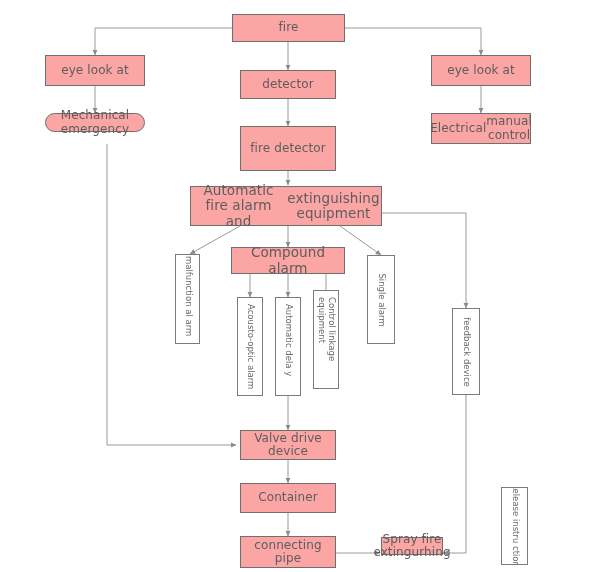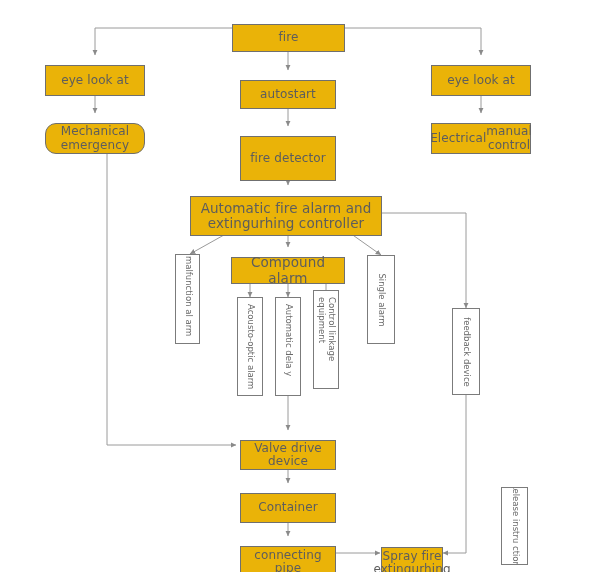--- a/index.html
+++ b/index.html
@@ -3,29 +3,28 @@
 <meta charset="utf-8">
 <style>
   html,body{margin:0;padding:0;background:#ffffff;}
   body{font-family:"DejaVu Sans","Liberation Sans",sans-serif;}
   #canvas{position:relative;width:593px;height:572px;background:#fff;overflow:hidden;}
   svg.wires{position:absolute;left:0;top:0;width:593px;height:572px;pointer-events:none;}
   .node{
     position:absolute;
     box-sizing:border-box;
     border:1px solid #8a8a8a;
-    background:#eab308;
+    background:#fca5a5;
     color:#5d5d5d;
     display:flex;
     align-items:center;
     justify-content:center;
     text-align:center;
     line-height:1.12;
     letter-spacing:.1px;
-    margin-top:10px;
   }
   .node.thick{border:1.4px solid #6f6f6f;}
   .h{font-size:12px;}
   .big{font-size:13.5px;}
   
   .vnode{
     position:absolute;
     box-sizing:border-box;
     border:1.4px solid #7b7b7b;
     background:#fff;
@@ -98,37 +97,37 @@
       <path d="M466,395 L466,553 L443,553" marker-end="url(#ah)"></path>
     </g>
   </svg>
 
   <div class="node thick h" style="left:232px;top:14px;width:113px;height:28px;">fire</div>
 
   <div class="node thick h" style="left:45px;top:55px;width:100px;height:31px;">eye  look at</div>
 
   <div class="node thick h" style="left:431px;top:55px;width:100px;height:31px;">eye  look at</div>
 
-  <div class="node thick h" style="left:45px;top:113px;width:100px;height:31px;flex-direction:column;border-radius:11px;">
+  <div class="node thick h" style="left:45px;top:113px;width:100px;height:19px;flex-direction:column;border-radius:11px;">
     <span>Mechanical</span>
     <span>emergency</span>
   </div>
 
   <div class="node thick h" style="left:431px;top:113px;width:100px;height:31px;">
     <span>Electrical</span>
     <span>manual control</span>
   </div>
 
-  <div class="node thick h" style="left:240px;top:70px;width:96px;height:29px;">autostart</div>
+  <div class="node thick h" style="left:240px;top:70px;width:96px;height:29px;">detector</div>
 
   <div class="node thick h" style="left:240px;top:126px;width:96px;height:45px;">fire detector</div>
 
-  <div class="node thick big" style="left:190px;top:186px;width:192px;height:40px;flex-direction:column;">
+  <div class="node thick big" style="left:190px;top:186px;width:192px;height:40px;flex-direction:row;">
     <span>Automatic fire alarm and</span>
-    <span>extingurhing controller</span>
+    <span>extinguishing equipment</span>
   </div>
 
   <div class="node thick big" style="left:231px;top:247px;width:114px;height:27px;">Compound alarm</div>
 
   <div class="vnode" style="left:175px;top:254px;width:25px;height:90px;">
     <span class="vtext two left">malfunction al arm</span>
   </div>
 
   <div class="vnode" style="left:237px;top:297px;width:26px;height:99px;">
     <span class="vtext two left">Acousto-optic alarm</span>
@@ -159,18 +158,18 @@
     <span>device</span>
   </div>
 
   <div class="node thick h" style="left:240px;top:483px;width:96px;height:30px;">Container</div>
 
   <div class="node thick h" style="left:240px;top:536px;width:96px;height:32px;flex-direction:column;justify-content:center;">
     <span>connecting</span>
     <span>pipe</span>
   </div>
 
-  <div class="node thick h" style="left:381px;top:537px;width:62px;height:32px;flex-direction:column;">
+  <div class="node thick h" style="left:381px;top:537px;width:62px;height:18px;flex-direction:column;">
     <span>Spray fire</span>
     <span>extingurhing</span>
   </div>
 
 </div>
 
 </body></html>

